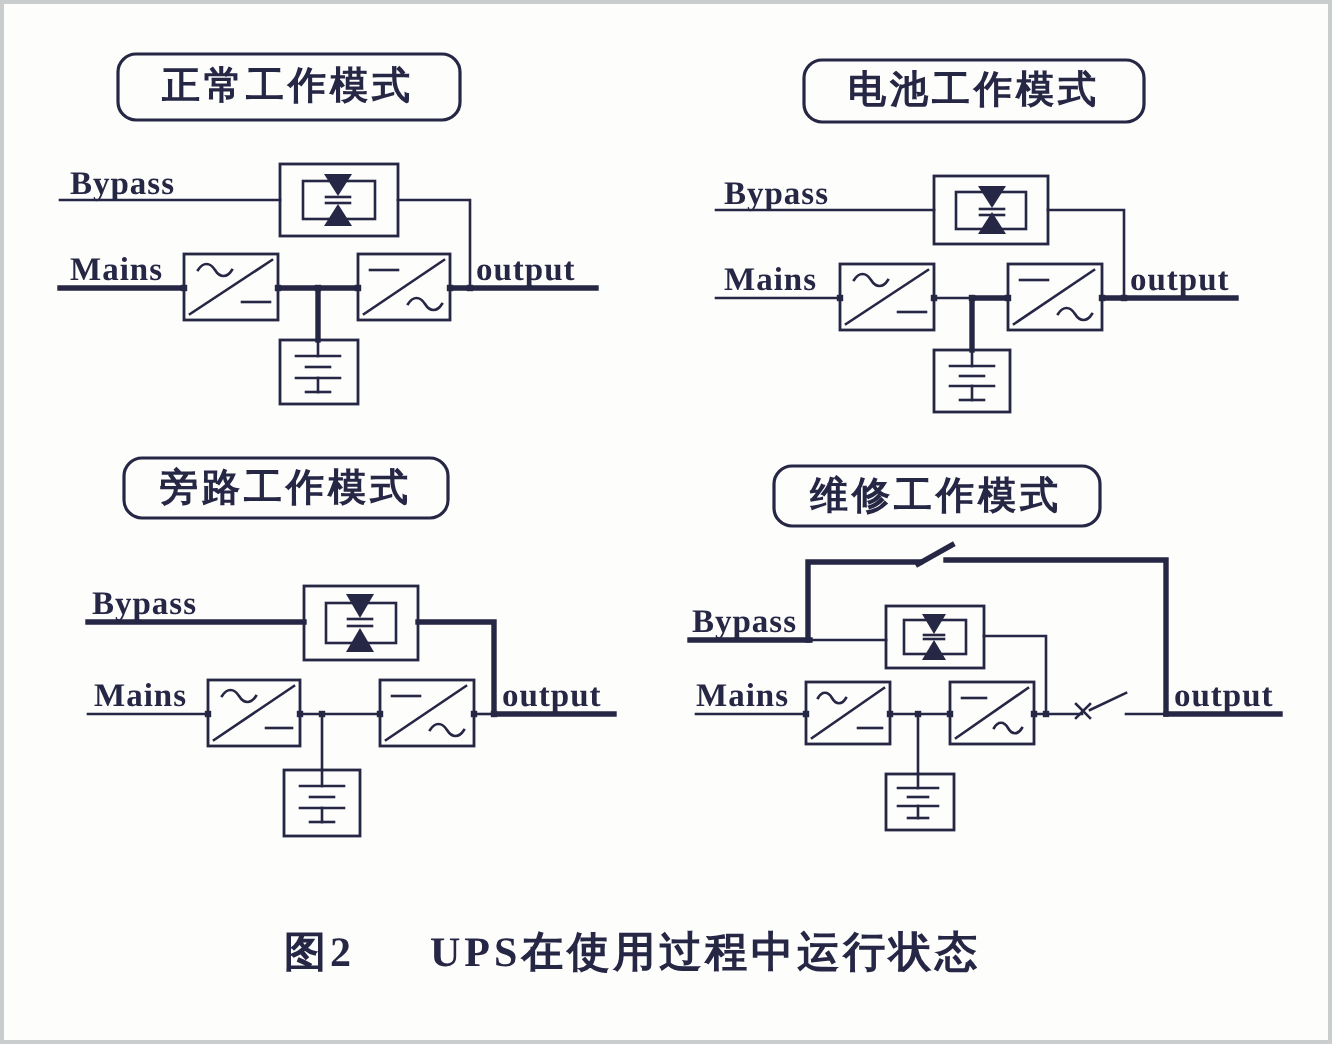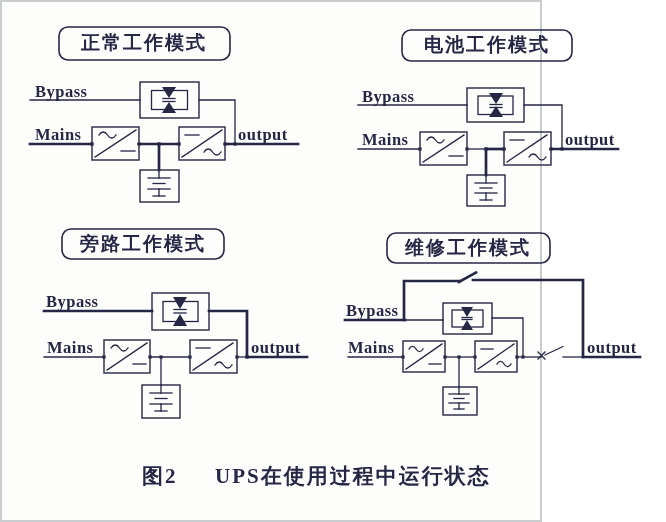--- a/index.html
+++ b/index.html
@@ -1,18 +1,18 @@
 <!DOCTYPE html>
 <html style="--ink: #262645; --bd: #c9cdce; --bg: #fdfdfc;"><head>
 <meta charset="utf-8">
 <style>
   :root{ --ink:#262645; --bg:#fdfdfc; --bd:#c9cdce; }
   html,body{ margin:0; padding:0; background:#fff; }
   #figure-canvas{
-    position:relative; width:542px; height:522px; box-sizing:border-box;
+    position:relative; width:666px; height:522px; box-sizing:border-box;
     background:var(--bg); border:2px solid var(--bd);
     font-family:"Liberation Serif","DejaVu Serif",serif;
   }
   svg{ display:block; }
   .wire{ stroke:var(--ink); stroke-width:1.3; fill:none; stroke-linecap:square; stroke-linejoin:miter; }
   .thick{ stroke-width:2.7; }
   .box{ fill:none; stroke:var(--ink); stroke-width:1.4; }
   .tbox{ fill:none; stroke:var(--ink); stroke-width:1.6; }
   .sym{ stroke:var(--ink); stroke-width:1.3; fill:none; stroke-linecap:square; }
   .tri{ fill:var(--ink); stroke:none; }

